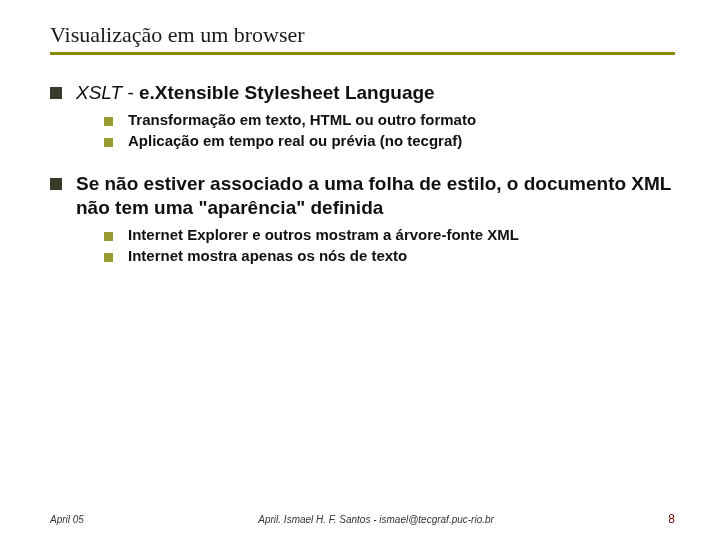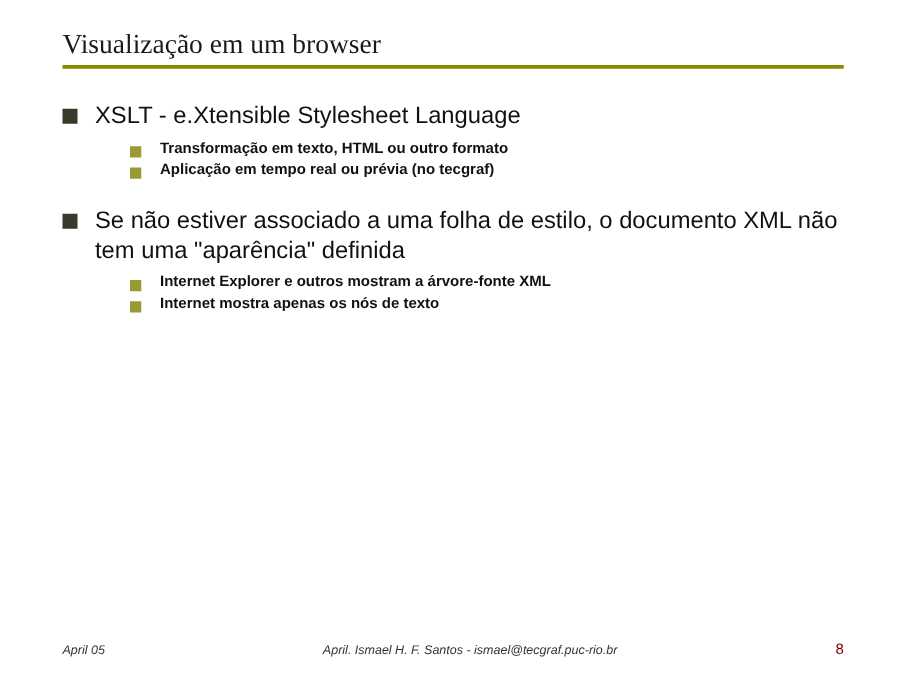--- a/index.html
+++ b/index.html
@@ -41,30 +41,30 @@
   }
   .lvl1 > li::before {
     content: "";
     position: absolute;
     left: 0;
     top: 6px;
     width: 12px;
     height: 12px;
     background: #3a3a2a;
   }
-  .lvl1 > li .lead-italic { }
-  .lvl1 > li .lead-bold { font-weight: 400; }
+  .lvl1 > li .lead-italic { font-style: italic; }
+  .lvl1 > li .lead-bold { font-weight: 700; }
   .lvl2 {
     margin-top: 6px;
   }
   .lvl2 > li {
     position: relative;
     padding-left: 24px;
     margin-left: 28px;
-    font-size: 12px;
+    font-size: 15px;
     line-height: 1.25;
     color: #111;
     font-weight: 700;
     margin-bottom: 2px;
   }
   .lvl2 > li::before {
     content: "";
     position: absolute;
     left: 0;
     top: 6px;

